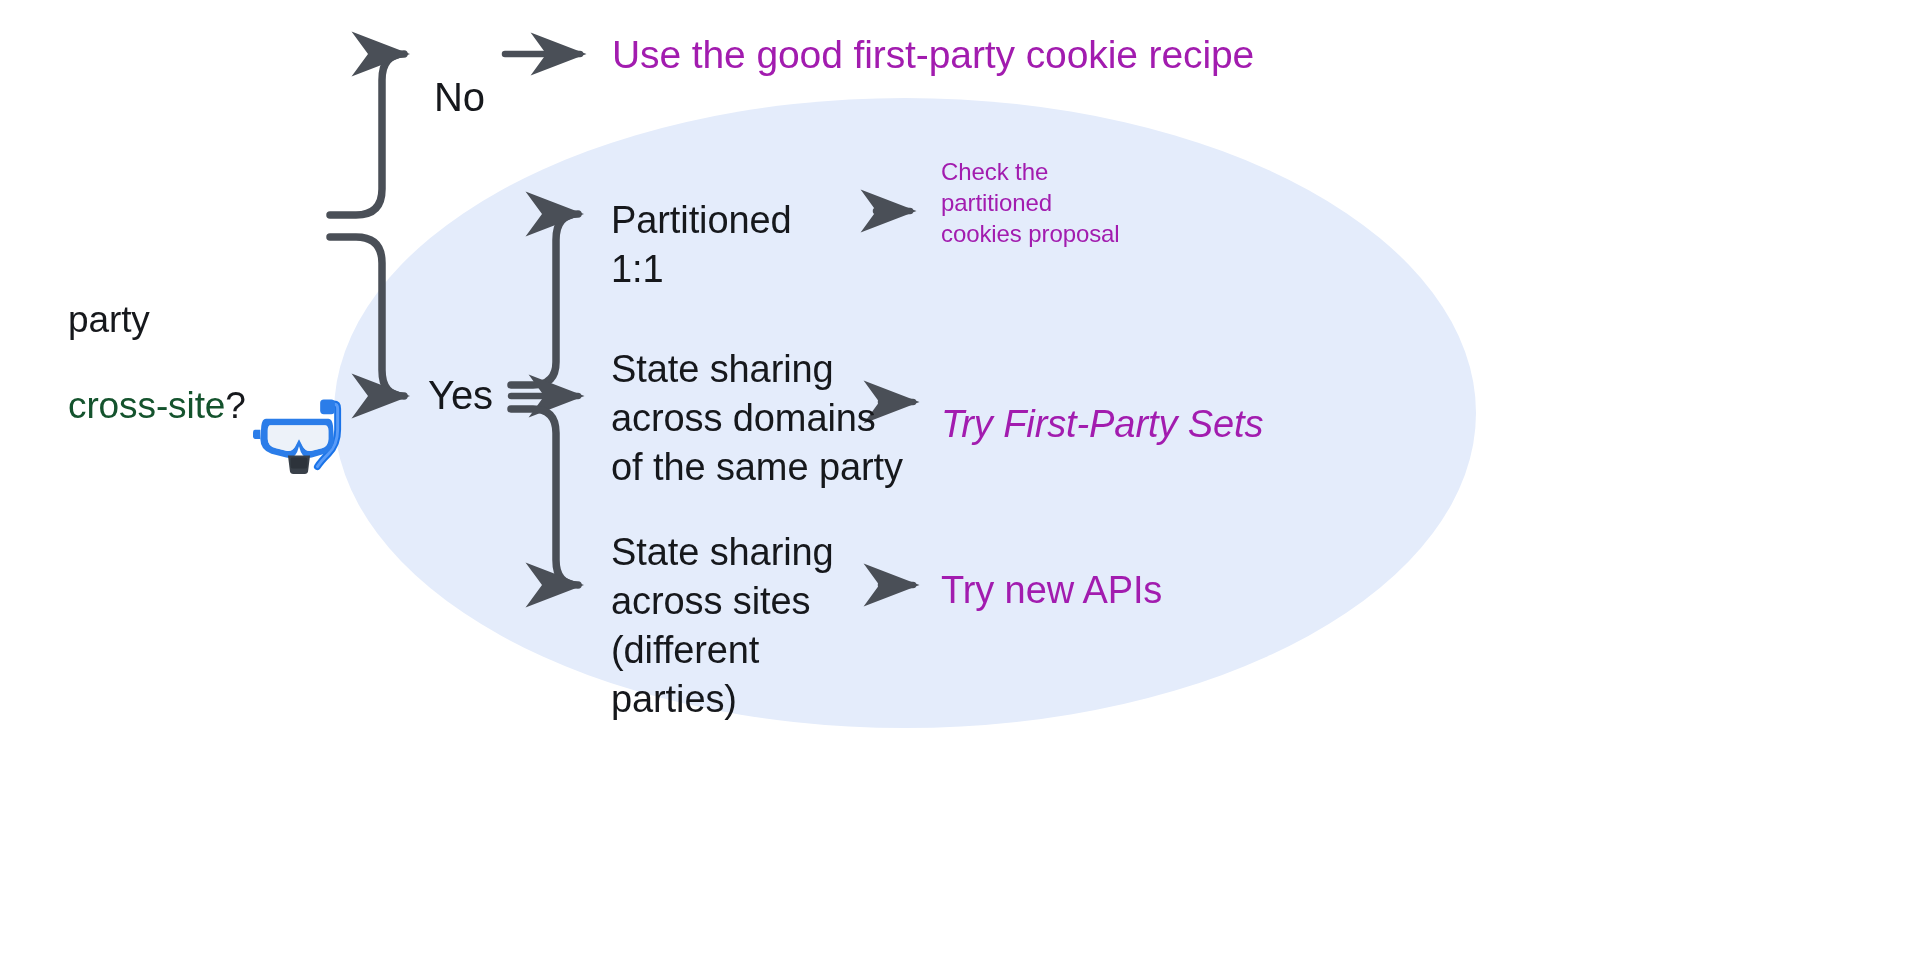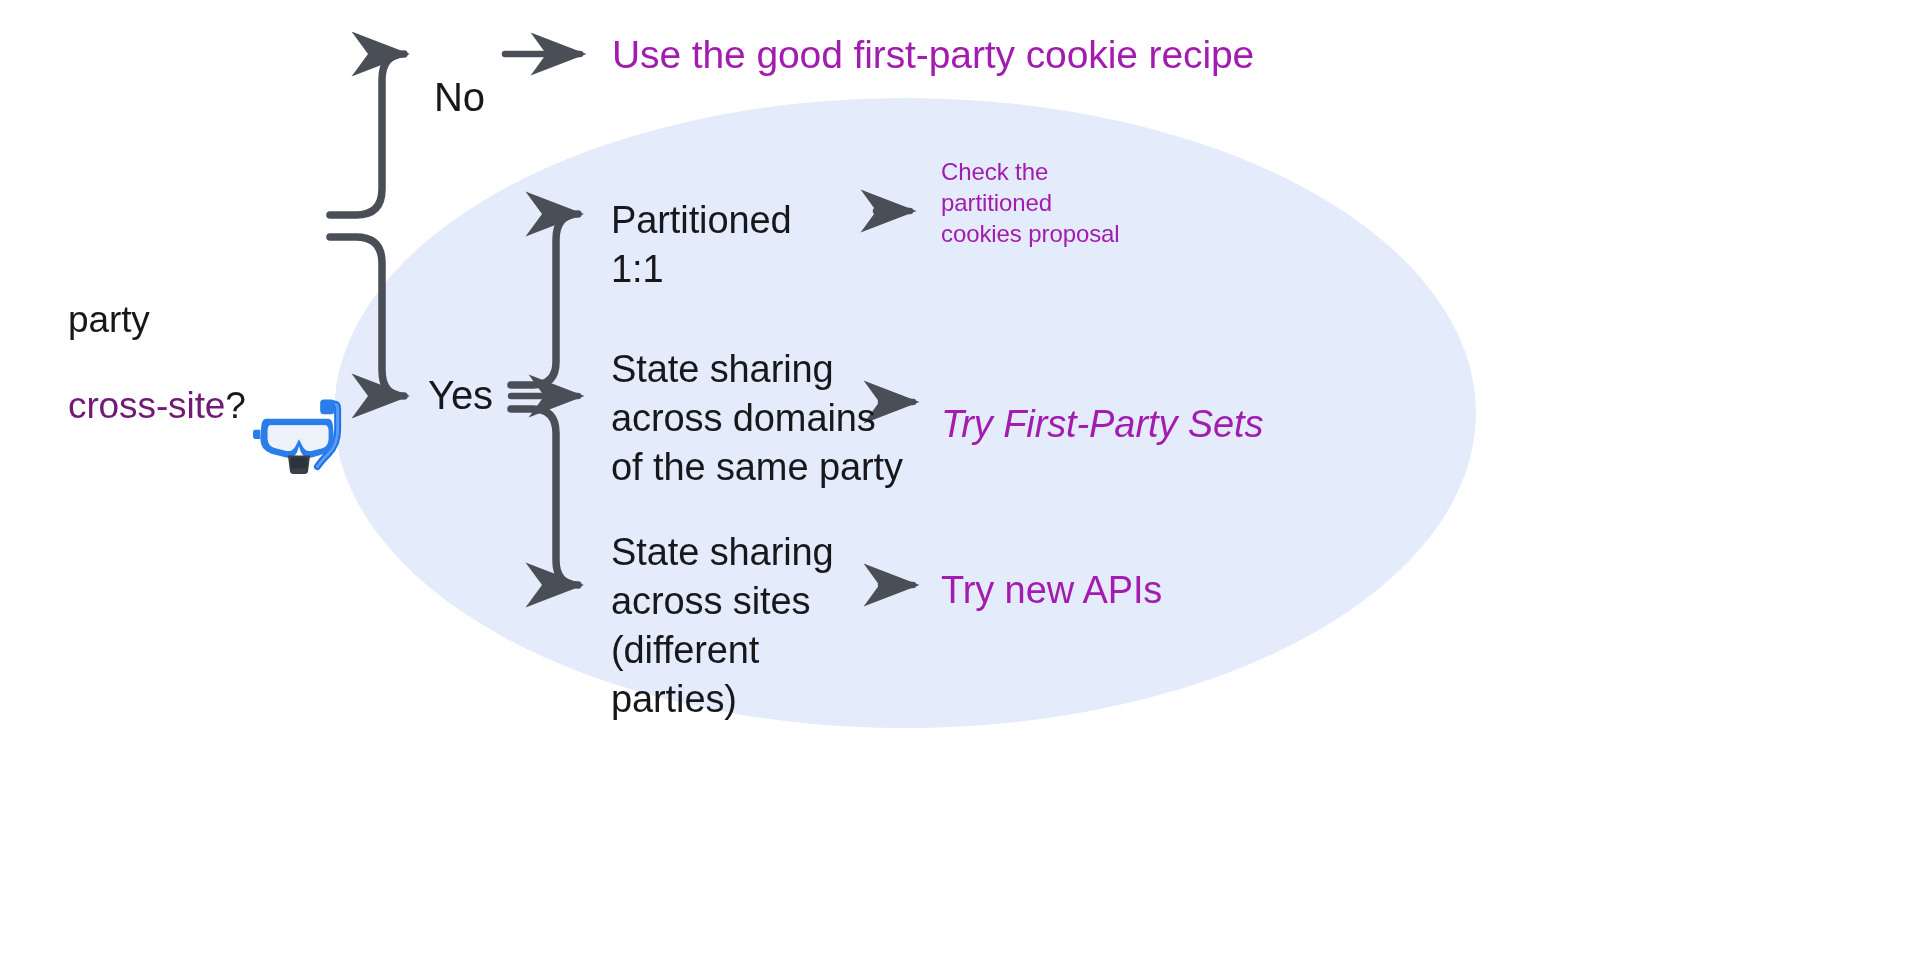--- a/index.html
+++ b/index.html
@@ -31,21 +31,21 @@
   .node {
     position: absolute;
     z-index: 3;
     font-weight: 500;
     line-height: 1.16;
     white-space: pre-line;
     letter-spacing: -0.1px;
   }
   .dark  { color: #16181c; }
   .blue  { color: #a21caf; }
-  .accent-word { color: #701a75; margin-top: 27px; }
+  .accent-word { color: #14532d; margin-top: 27px; }
 
   
   #root-question {
     left: 68px;
     top: 168px;
     font-size: 37px;
     line-height: 1.17;
     width: 300px;
   }
 

